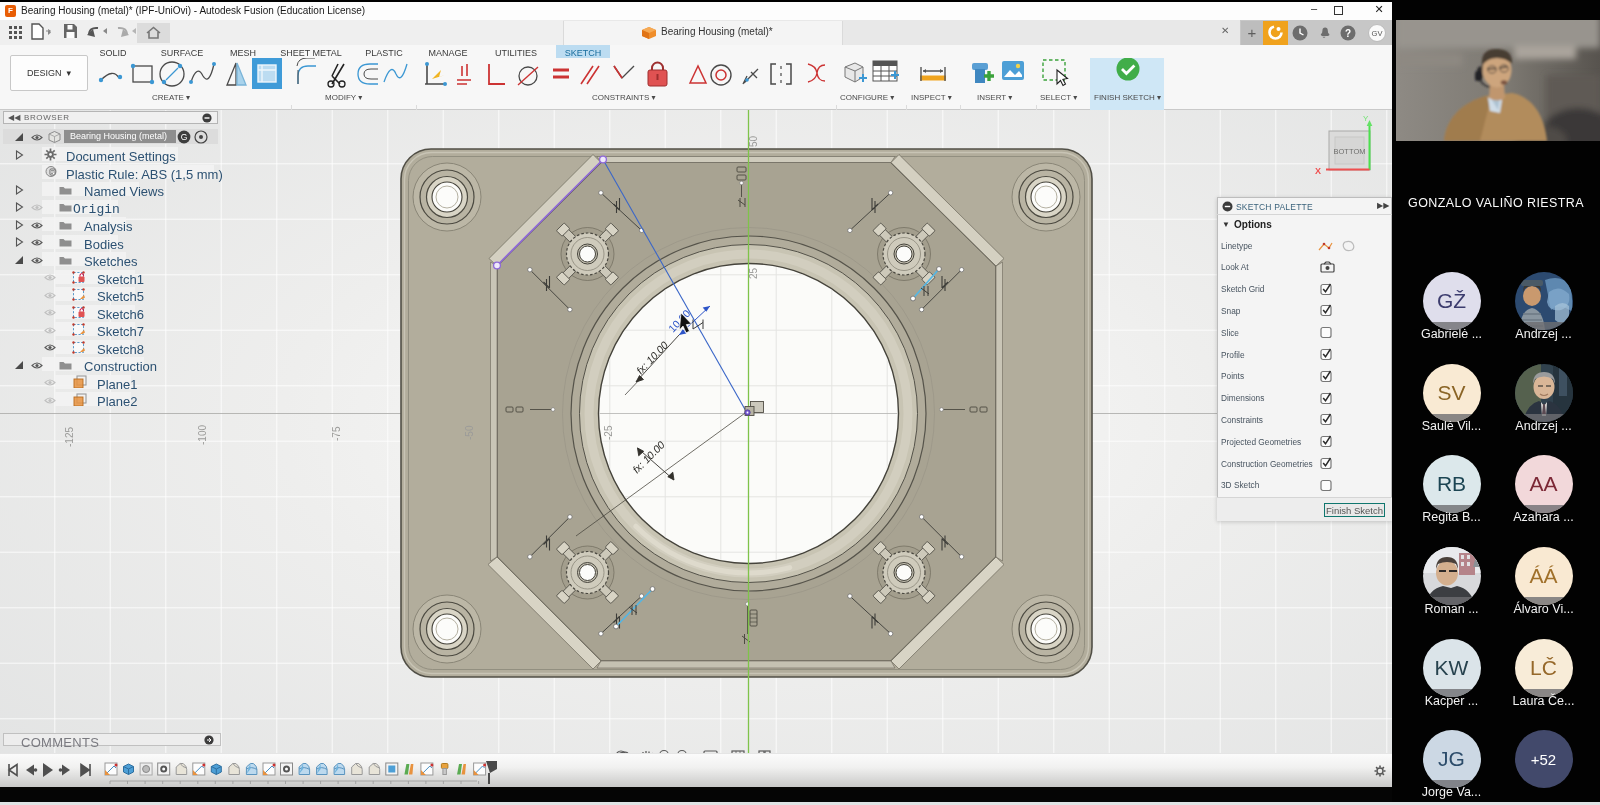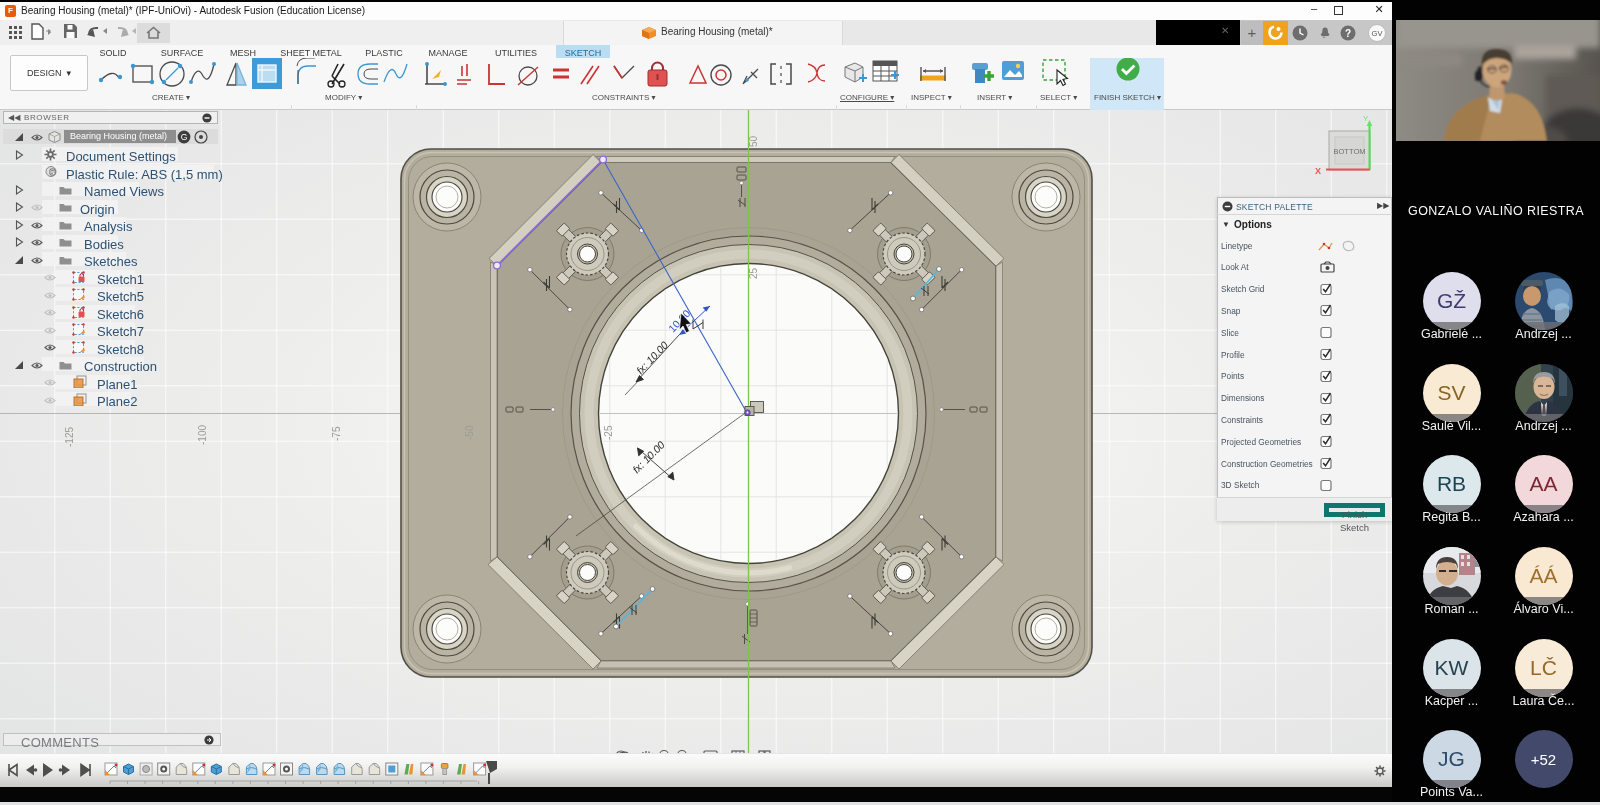--- a/index.html
+++ b/index.html
@@ -1,20 +1,20 @@
 <!DOCTYPE html>
 <html><head><meta charset="utf-8">
 <style>
 *{margin:0;padding:0;box-sizing:border-box;}
 html,body{width:1600px;height:805px;overflow:hidden;background:#000;
 font-family:"Liberation Sans",sans-serif;}
 .ab{position:absolute;}
 #win{position:absolute;left:0;top:0;width:1392px;height:805px;background:#000;}
 #tbar{position:absolute;left:0;top:2px;width:1392px;height:18px;background:#fdfdfd;}
-#tabs{position:absolute;left:0;top:20px;width:1156px;height:25px;background:#e8e8e8;}
+#tabs{position:absolute;left:0;top:20px;width:1392px;height:25px;background:#e8e8e8;}
 #ribbon{position:absolute;left:0;top:45px;width:1392px;height:65px;background:#f7f7f7;border-bottom:1px solid #c9c9c9;}
 .tl{font-size:9px;color:#3a3a3a;}
 .gl{position:absolute;font-size:8px;color:#4a4a4a;white-space:nowrap;}
 .sep{position:absolute;top:60px;height:44px;width:1px;background:#dcdcdc;}
 .trow{position:absolute;height:13px;font-size:13px;color:#2c5172;white-space:nowrap;}
 .pill{position:absolute;background:rgba(243,243,242,0.88);height:14px;}
 .prow{position:absolute;left:12px;font-size:8.3px;color:#47535f;white-space:nowrap;}
 .av{position:absolute;width:58px;height:58px;border-radius:50%;overflow:hidden;}
 .avt{width:58px;height:58px;display:flex;align-items:center;justify-content:center;
 font-size:21px;font-weight:500;}
@@ -96,21 +96,21 @@
  <div class="tl ab" style="left:276px;top:3px;width:70px;text-align:center;">SHEET METAL</div>
  <div class="tl ab" style="left:360px;top:3px;width:48px;text-align:center;">PLASTIC</div>
  <div class="tl ab" style="left:424px;top:3px;width:48px;text-align:center;">MANAGE</div>
  <div class="tl ab" style="left:492px;top:3px;width:48px;text-align:center;">UTILITIES</div>
  <div class="ab" style="left:556px;top:0px;width:54px;height:13px;background:#bcdcf1;"></div>
  <div class="tl ab" style="left:556px;top:3px;width:54px;text-align:center;color:#1a6e9e;">SKETCH</div>
  <div class="ab" style="left:1090px;top:13px;width:74px;height:52px;background:#cfe7f6;"></div>
  <div class="gl" style="left:152px;top:48px;">CREATE ▾</div>
  <div class="gl" style="left:325px;top:48px;">MODIFY ▾</div>
  <div class="gl" style="left:592px;top:48px;">CONSTRAINTS ▾</div>
- <div class="gl" style="left:840px;top:48px;text-decoration:underline;">CONFIGURE ▾</div>
+ <div class="gl" style="left:840px;top:48px;">CONFIGURE ▾</div>
  <div class="gl" style="left:911px;top:48px;">INSPECT ▾</div>
  <div class="gl" style="left:977px;top:48px;">INSERT ▾</div>
  <div class="gl" style="left:1040px;top:48px;">SELECT ▾</div>
  <div class="gl" style="left:1094px;top:48px;">FINISH SKETCH ▾</div>
  <div class="sep" style="left:291px;"></div>
  <div class="sep" style="left:416px;"></div>
  <div class="sep" style="left:836px;"></div>
  <div class="sep" style="left:906px;"></div>
  <div class="sep" style="left:960px;"></div>
  <div class="sep" style="left:1036px;"></div>
@@ -519,21 +519,21 @@
     <svg class="ab" style="left:14px;top:202.0px" width="10" height="10">
       <polygon points="2.5,1 8.5,5 2.5,9" fill="none" stroke="#555" stroke-width="1.1"></polygon>
     </svg>
     <svg class="ab" style="left:31px;top:203.0px" width="12" height="9" viewBox="0 0 12 9">
       <path d="M1,4.5 Q6,-0.5 11,4.5 Q6,9.5 1,4.5 Z" fill="none" stroke="#c0c0c0" stroke-width="1.1"></path>
       <circle cx="6" cy="4.5" r="1.6" fill="#c0c0c0"></circle>
     </svg>
     <svg class="ab" style="left:59px;top:202.0px" width="13" height="10">
       <path d="M0.5,2 h4 l1.5,1.5 h6.5 v6 h-12 z" fill="#8f8f8f"></path>
     </svg>
-    <div class="trow" style="left:80px;top:201.5px;">Origin</div>
+    <div class="trow" style="left:73px;top:201.5px;font-family:Liberation Mono, monospace;">Origin</div>
     <div class="pill" style="left:42px;top:217.0px;width:84px;"></div>
     <svg class="ab" style="left:14px;top:219.5px" width="10" height="10">
       <polygon points="2.5,1 8.5,5 2.5,9" fill="none" stroke="#555" stroke-width="1.1"></polygon>
     </svg>
     <svg class="ab" style="left:31px;top:220.5px" width="12" height="9" viewBox="0 0 12 9">
       <path d="M1,4.5 Q6,-0.5 11,4.5 Q6,9.5 1,4.5 Z" fill="none" stroke="#5a5a5a" stroke-width="1.1"></path>
       <circle cx="6" cy="4.5" r="1.6" fill="#5a5a5a"></circle>
     </svg>
     <svg class="ab" style="left:59px;top:219.5px" width="13" height="10">
       <path d="M0.5,2 h4 l1.5,1.5 h6.5 v6 h-12 z" fill="#8f8f8f"></path>
@@ -728,21 +728,21 @@
     <svg class="ab" style="left:1319.5px;top:456.0px" width="13" height="14" viewBox="0 0 13 14">
       <rect x="1" y="2.5" width="10" height="10" rx="2" fill="#fcfcfc" stroke="#777" stroke-width="1.2"></rect>
       <path d="M3.2,7 l2.3,2.8 L10.5,2" stroke="#2a2a2a" stroke-width="1.5" fill="none"></path>
     </svg>
     <div class="prow" style="left:1221px;top:480.3px;">3D Sketch</div>
     <svg class="ab" style="left:1319.5px;top:477.8px" width="13" height="14" viewBox="0 0 13 14">
       <rect x="1" y="2.5" width="10" height="10" rx="2" fill="#fcfcfc" stroke="#777" stroke-width="1.2"></rect>
     </svg>
     <div class="ab" style="left:1217px;top:497px;width:175px;height:1px;background:#d5d5d5;"></div>
     <div class="ab" style="left:1217px;top:498px;width:175px;height:23px;background:#ededed;"></div>
-    <div class="ab" style="left:1324px;top:503px;width:61px;height:14px;background:#e9e9e9;border:5px solid #0f766e;font-size:9.5px;color:#555;text-align:center;line-height:13px;">Finish Sketch</div>
+    <div class="ab" style="left:1324px;top:503px;width:61px;height:14px;background:#e9e9e9;border:1px solid #0f766e;font-size:9.5px;color:#555;text-align:center;line-height:13px;">Finish Sketch</div>
     <div class="ab" style="left:3px;top:733px;width:218px;height:13px;background:#ededed;border:1px solid #c0c0c0;"></div>
     <div class="ab" style="left:21px;top:734.5px;font-size:13px;color:#7a7a80;letter-spacing:0.3px;">COMMENTS</div>
     <svg class="ab" style="left:204px;top:735px" width="10" height="10">
       <circle cx="5" cy="5" r="4.6" fill="#3c3c3c"></circle>
       <path d="M3,5 h4 m-2,-2 l2,2 l-2,2" stroke="#fff" stroke-width="1" fill="none"></path>
     </svg>
     <svg class="ab" style="left:612px;top:747px" width="180" height="18" viewBox="0 0 180 18">
 <g stroke="#5a5a5a" stroke-width="1.2" fill="none">
  <circle cx="9" cy="9" r="5"></circle>
         <ellipse cx="9" cy="9" rx="7.5" ry="3" transform="rotate(-20,9,9)"></ellipse>
@@ -958,21 +958,21 @@
  <path d="M91,49 l9,-0.5 m3,-0.5 l8,-1" stroke="#4a4038" stroke-width="1.6" fill="none"></path>
  <ellipse cx="96" cy="49.5" rx="4.2" ry="3.6" fill="none" stroke="#4a4038" stroke-width="0.9"></ellipse>
  <ellipse cx="108" cy="48.5" rx="4.2" ry="3.6" fill="none" stroke="#4a4038" stroke-width="0.9"></ellipse>
  <ellipse cx="108" cy="62.5" rx="3.2" ry="2.2" fill="#7a5240"></ellipse>
  <path d="M84,46 q-4,2 -3,8 q0,5 5,6 l-1,-12 z" fill="#2c2a2c"></path>
  <rect x="79" y="51" width="7" height="10" rx="2.5" fill="#232227"></rect>
  <path d="M84,60 q3,6 10,7" stroke="#2c2a2c" stroke-width="1.6" fill="none"></path>
 </g>
 </g>
 </svg>
-    <div class="ab" style="left:0px;top:196px;width:208px;text-align:center;font-size:12.5px;color:#fafafa;letter-spacing:0.4px;margin-top:8px;">GONZALO VALIÑO RIESTRA</div>
+    <div class="ab" style="left:0px;top:196px;width:208px;text-align:center;font-size:12.5px;color:#fafafa;letter-spacing:0.4px;">GONZALO VALIÑO RIESTRA</div>
     <div class="av" style="left:30.5px;top:272.0px;">
       <div class="avt" style="background:#dfdeec;color:#3c3c6e;font-size:21px;">GŽ</div>
       <div class="band"></div>
     </div>
     <div class="nm" style="left:4.5px;top:327.0px;">Gabrielė ...</div>
     <div class="av" style="left:122.5px;top:272.0px;"><svg width="58" height="58" viewBox="0 0 58 58">
         <rect width="58" height="58" fill="#2c4a70"></rect>
   <path d="M30,8 Q46,2 56,14 L58,40 Q44,30 36,38 Z" fill="#5e88b0"></path>
   <path d="M34,20 q10,-8 20,2 q2,12 -8,16 q-12,2 -14,-8 z" fill="#7fa8cc" fill-opacity="0.8"></path>
   <path d="M40,34 q8,-6 14,0 l0,14 q-8,6 -14,0 z" fill="#a8c4da" fill-opacity="0.7"></path>
@@ -1039,17 +1039,17 @@
     <div class="nm" style="left:4.5px;top:693.6px;">Kacper ...</div>
     <div class="av" style="left:122.5px;top:638.6px;">
       <div class="avt" style="background:#f8ecd8;color:#96682a;font-size:21px;">LČ</div>
       <div class="band"></div>
     </div>
     <div class="nm" style="left:96.5px;top:693.6px;">Laura Če...</div>
     <div class="av" style="left:30.5px;top:730.3px;">
       <div class="avt" style="background:#ccd8e4;color:#2c4c6a;font-size:21px;">JG</div>
       <div class="band"></div>
     </div>
-    <div class="nm" style="left:4.5px;top:785.3px;">Points Va...</div>
+    <div class="nm" style="left:4.5px;top:785.3px;">Jorge Va...</div>
     <div class="av" style="left:122.5px;top:730.3px;">
       <div class="avt" style="background:#42496b;color:#ffffff;font-size:15px;">+52</div>
     </div>
   </div>
 <div class="ab" style="left:0;top:802px;width:1600px;height:3px;background:#dfe3e4;"></div>
 </body></html>

